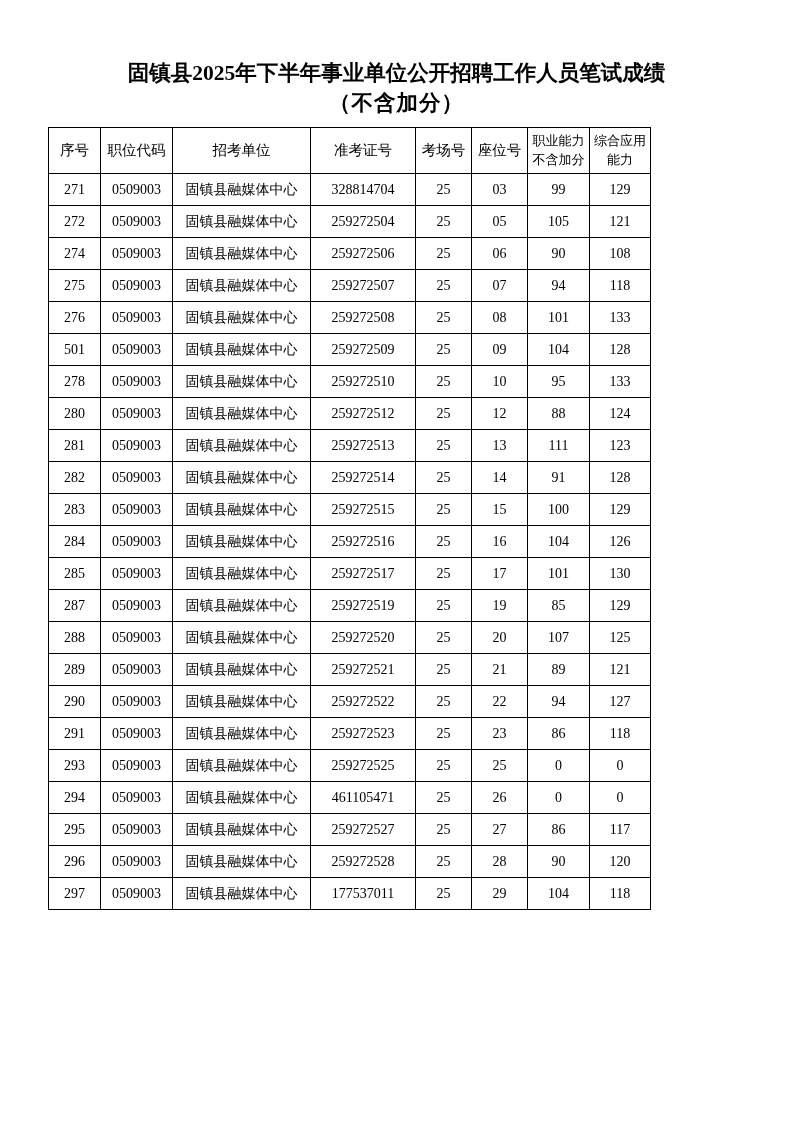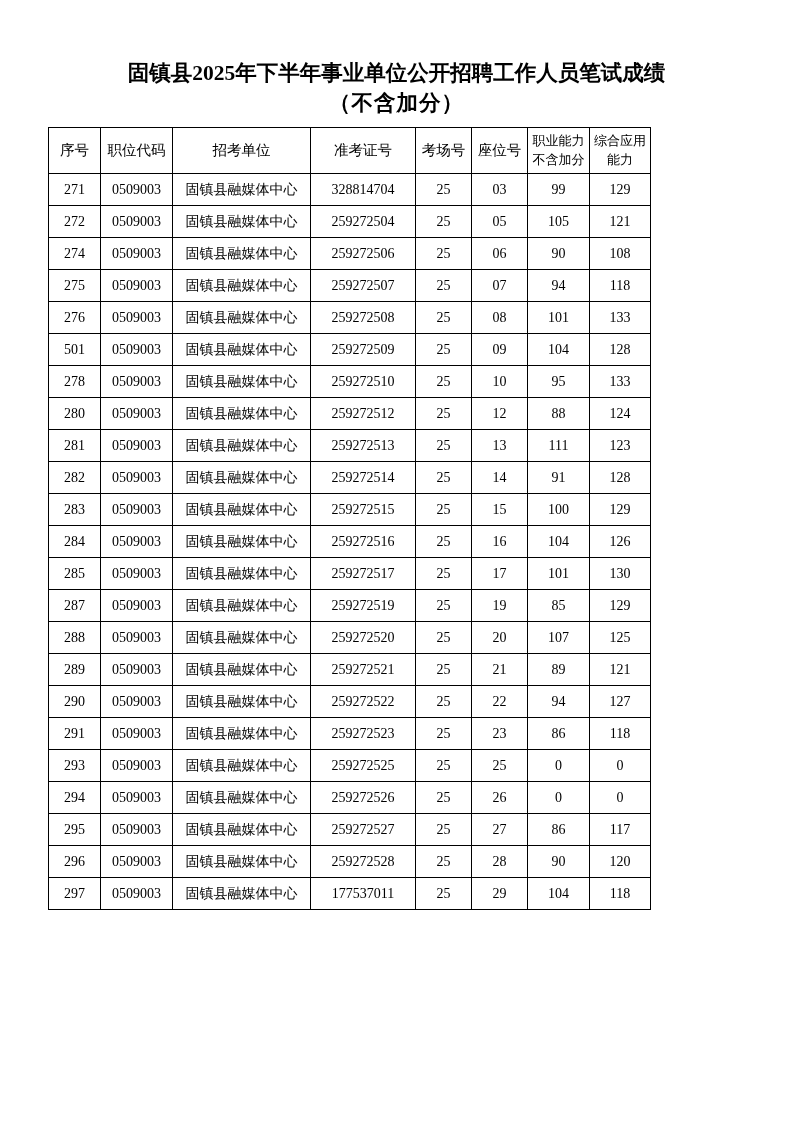--- a/index.html
+++ b/index.html
@@ -321,21 +321,21 @@
             <td class="c-num">259272525</td>
             <td class="c-num">25</td>
             <td class="c-num">25</td>
             <td class="c-num">0</td>
             <td class="c-num">0</td>
           </tr>
           <tr>
             <td class="c-num">294</td>
             <td class="c-num">0509003</td>
             <td class="c-unit">固镇县融媒体中心</td>
-            <td class="c-num">259272526</td>
+            <td class="c-num">461105471</td>
             <td class="c-num">25</td>
             <td class="c-num">26</td>
             <td class="c-num">0</td>
             <td class="c-num">0</td>
           </tr>
           <tr>
             <td class="c-num">295</td>
             <td class="c-num">0509003</td>
             <td class="c-unit">固镇县融媒体中心</td>
             <td class="c-num">259272527</td>

